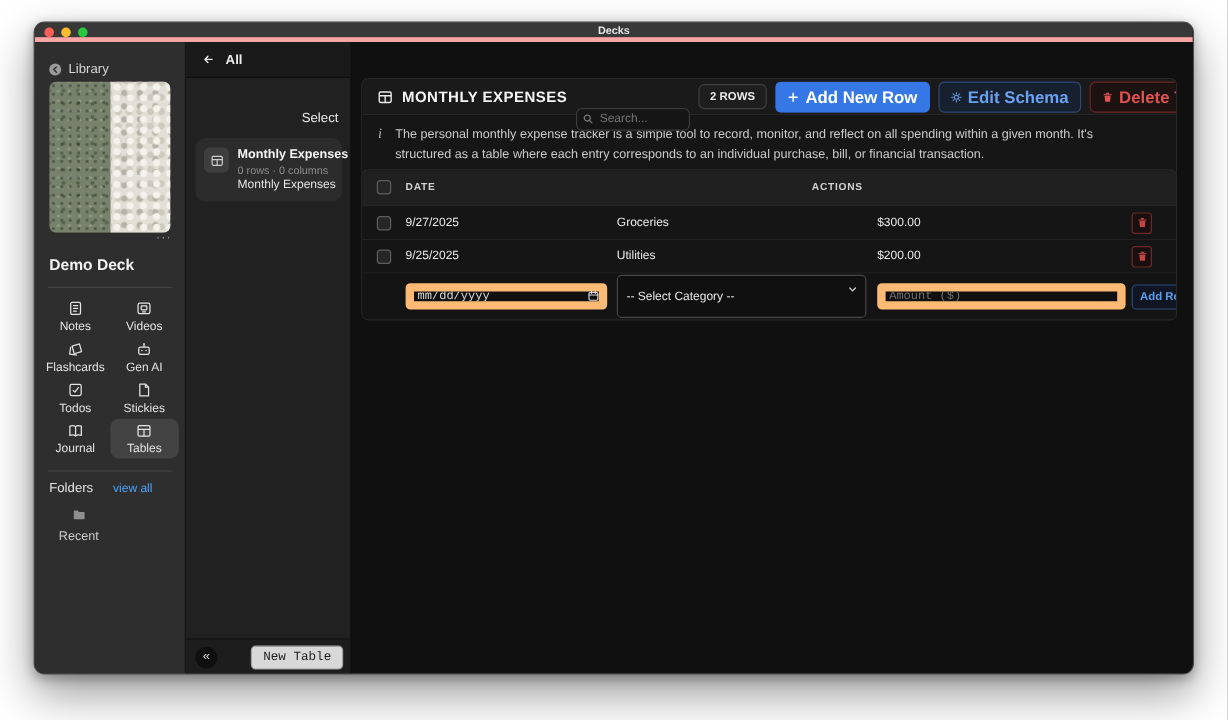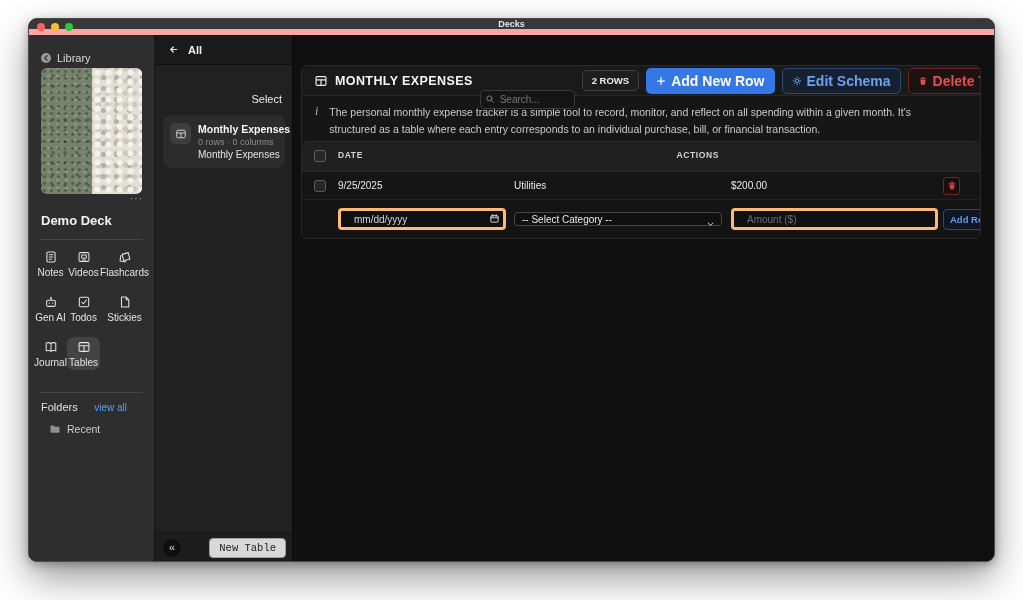--- a/index.html
+++ b/index.html
@@ -4,21 +4,21 @@
 <style>
   * { margin:0; padding:0; box-sizing:border-box; }
   html,body { width:1023px; height:600px; background:#ffffff; font-family:"Liberation Sans", sans-serif; overflow:hidden; }
 
   .window { position:absolute; left:28px; top:18px; width:967px; height:544px;
     border-radius:9px; overflow:hidden; background:#101010;
     box-shadow:0 16px 38px rgba(0,0,0,.40), 0 3px 10px rgba(0,0,0,.28);
     border:1px solid #4a4a4a; }
 
   
-  .titlebar { position:relative; height:16px; background:#383838; border-bottom:6px solid #fca5a5;
+  .titlebar { position:relative; height:16px; background:#383838; border-bottom:4px solid #fca5a5;
     display:flex; align-items:center; justify-content:center; }
   .traffic { position:absolute; left:8px; top:4px; display:flex; gap:6px; }
   .traffic span { width:8px; height:8px; border-radius:50%; display:block; }
   .tl-close{ background:#ff5f57; } .tl-min{ background:#febc2e; } .tl-max{ background:#28c840; }
   .win-title { font-size:9px; font-weight:bold; color:#e6e6e6; }
 
   .content { display:flex; height:527px; }
 
   
   .sidebar { position:relative; width:126px; background:#2e2e2e; border-right:1px solid #161616; flex:none; }
@@ -37,33 +37,33 @@
                       radial-gradient(circle, #b6b2a7 2.2px, transparent 3px),
                       radial-gradient(circle, #cdc9bf 2.4px, transparent 3.2px);
     background-size:11px 9px, 13px 11px, 9px 12px; background-position:0 0, 5px 4px, 2px 7px; }
   .ellipsis-btn { position:absolute; right:11px; top:160px; color:#9b9b9b; font-size:10px;
     letter-spacing:1px; line-height:8px; cursor:default; }
   .deck-title { position:absolute; left:12px; top:178px; font-size:13px; font-weight:bold; color:#f2f2f2; }
   .sb-divider { position:absolute; left:11px; right:11px; height:1px; background:#434343; }
   .d1 { top:204px; } .d2 { top:357px; }
 
   .nav-grid { position:absolute; left:5px; right:5px; top:212px; display:grid;
-    grid-template-columns:1fr 1fr 1fr; row-gap:12px; }
+    grid-template-columns:1fr 1fr; row-gap:1px; }
   .nav-item { height:33px; display:flex; flex-direction:column; align-items:center; justify-content:center;
     gap:3px; color:#e3e3e3; border-radius:7px; }
   .nav-item svg { width:14px; height:14px; }
   .nav-item .nav-label { font-size:10px; }
   .nav-item.active { background:#434343; }
 
   .folders-row { position:absolute; left:12px; right:27px; top:366px; display:flex;
     justify-content:space-between; align-items:center; }
   .folders-title { font-size:11px; color:#e2e2e2; }
   .view-all { font-size:10px; color:#4da3ff; }
   .recent-row { position:absolute; left:20px; top:388px; display:flex; align-items:center; gap:6px;
-    color:#cccccc; font-size:10.5px; }
+    color:#cccccc; font-size:10.5px;flex-direction:column; }
   .folder-icon { width:12px; height:12px; }
 
   
   .listpanel { position:relative; width:138px; background:#212121; border-right:1px solid #0a0a0a; flex:none; }
   .lp-topbar { height:30px; background:#1a1a1a; border-bottom:1px solid #101010; display:flex;
     align-items:center; padding-left:13px; gap:9px; }
   .back-icon { width:11px; height:11px; color:#e8e8e8; }
   .lp-all { font-size:11px; font-weight:bold; color:#ececec; }
   .select-label { position:absolute; top:58px; right:10px; font-size:11px; color:#ececec; }
   .table-card { position:absolute; left:8px; top:80px; width:122px; height:53px; background:#2c2c2c;
@@ -120,28 +120,28 @@
   .cb-cell { display:flex; justify-content:center; padding-top:0; }
   .t-header .cb-cell { padding-top:8px; }
   .checkbox { width:12px; height:12px; border:1.5px solid #5d5d5d; border-radius:3px; background:#262626; display:block; }
   .t-row { height:28px; border-bottom:1px solid #222222; background:#151515; }
   .td-cell { font-size:10px; color:#eaeaea; }
   .td-actions { display:flex; }
   .trash-btn { width:17px; height:18px; border:1px solid #6e2828; border-radius:3px; background:#1a0f0f;
     display:flex; align-items:center; justify-content:center; color:#c24444; }
   .trash-btn svg { width:10px; height:11px; }
   .t-form { height:38px; background:#141414; }
-  .f-input { height:22px; background:#101010; border:3px solid #fdba74; border-radius:4px;
-    color:#e6e6e6; font-size:10px; padding:0 13px; font-family:Liberation Sans, sans-serif; outline:none; width:168px; }
+  .f-input { height:22px; background:#101010; border:7px solid #fdba74; border-radius:4px;
+    color:#e6e6e6; font-size:10px; padding:0 3px; font-family:Liberation Mono, monospace; outline:none; width:168px; }
   .f-input::placeholder { color:#d8d8d8; }
   .f-amount { width:207px; }
   .f-amount::placeholder { color:#6f6f6f; }
   .date-wrap { position:relative; width:168px; }
   .date-wrap svg { position:absolute; right:6px; top:5px; width:11px; height:11px; color:#e0e0e0; pointer-events:none; }
-  .f-select { position:relative; width:208px; height:14px; background:#101010; border:1px solid #454545;
+  .f-select { position:relative; width:208px; height:36px; background:#101010; border:1px solid #454545;
     border-radius:4px; color:#e8e8e8; font-size:10px; display:flex; align-items:center; padding:0 7px; }
   .f-select svg { position:absolute; right:6px; top:7px; width:9px; height:8px; color:#dddddd; }
   .addrow-btn { border:1px solid #2b4a7a; color:#5f9df2; background:#101622; border-radius:4px;
     font-size:9.5px; font-weight:bold; padding:4px 6px; font-family:inherit; white-space:nowrap; width:max-content; }
 </style>
 </head>
 <body>
 
 <div class="window">
 
@@ -336,20 +336,37 @@
       <div class="table-card-main">
 
         <div class="tgrid t-header">
           <div class="cb-cell">
               <span class="checkbox"></span>
             </div>
           <div class="th-cell">DATE</div>
           <div class="th-cell th-actions">ACTIONS</div>
         </div>
 
+        <div class="tgrid t-row">
+          <div class="cb-cell">
+              <span class="checkbox"></span>
+            </div>
+          <div class="td-cell">9/27/2025</div>
+          <div class="td-cell">Groceries</div>
+          <div class="td-cell">$300.00</div>
+          <div class="td-actions">
+            <button class="trash-btn">
+              <svg viewBox="0 0 24 24" fill="currentColor">
+                <path d="M4 6h16v2H4z"></path>
+                  <path d="M9 3h6v3H9z"></path>
+                  <path d="M6 9h12l-1 12H7z"></path>
+              </svg>
+            </button>
+          </div>
+        </div>
 
         <div class="tgrid t-row">
           <div class="cb-cell">
               <span class="checkbox"></span>
             </div>
           <div class="td-cell">9/25/2025</div>
           <div class="td-cell">Utilities</div>
           <div class="td-cell">$200.00</div>
           <div class="td-actions">
             <button class="trash-btn">

